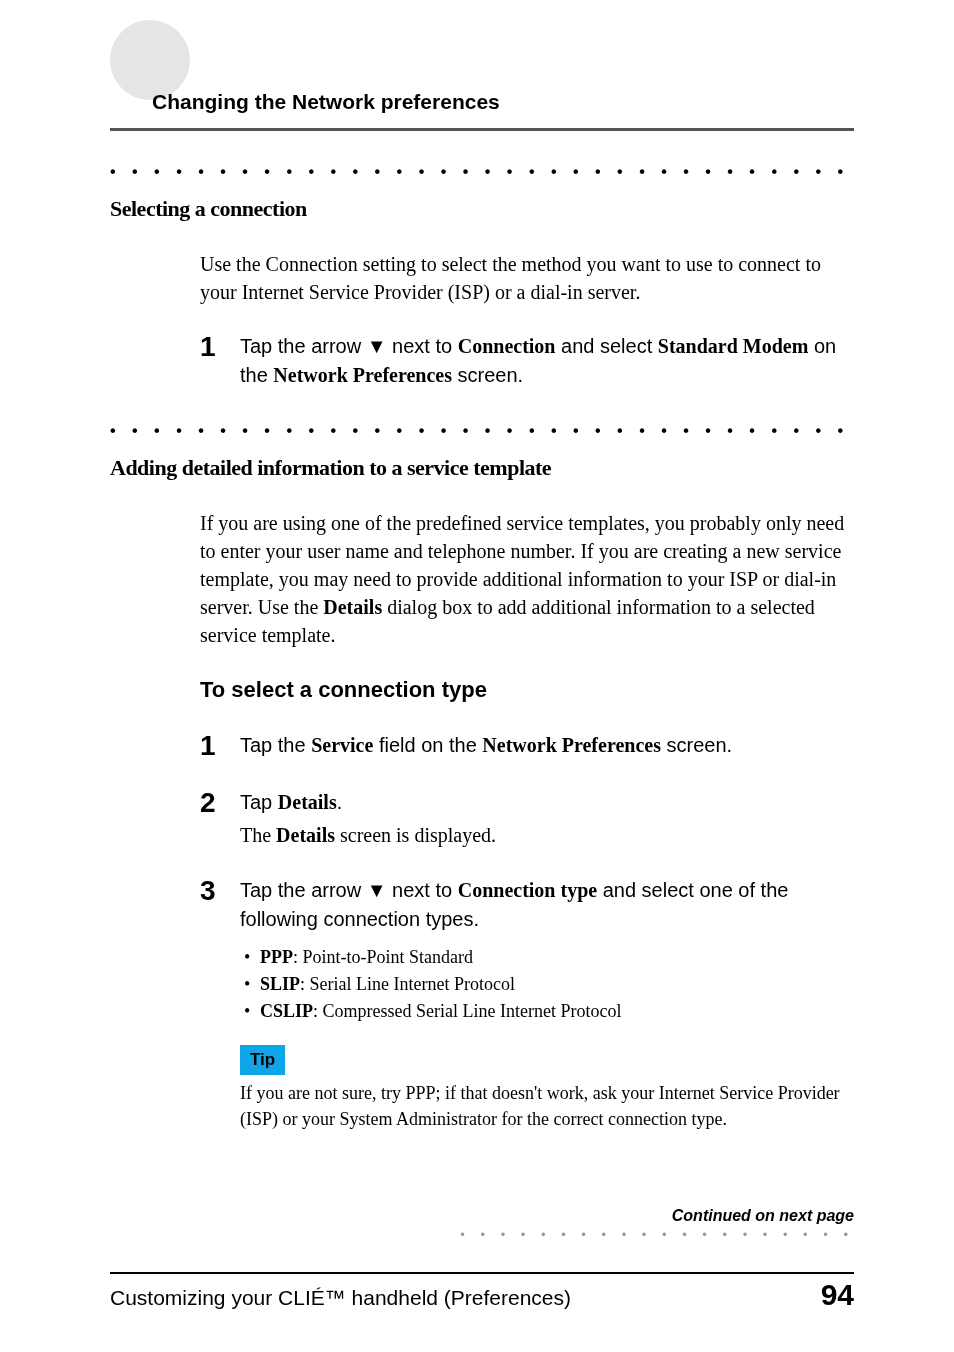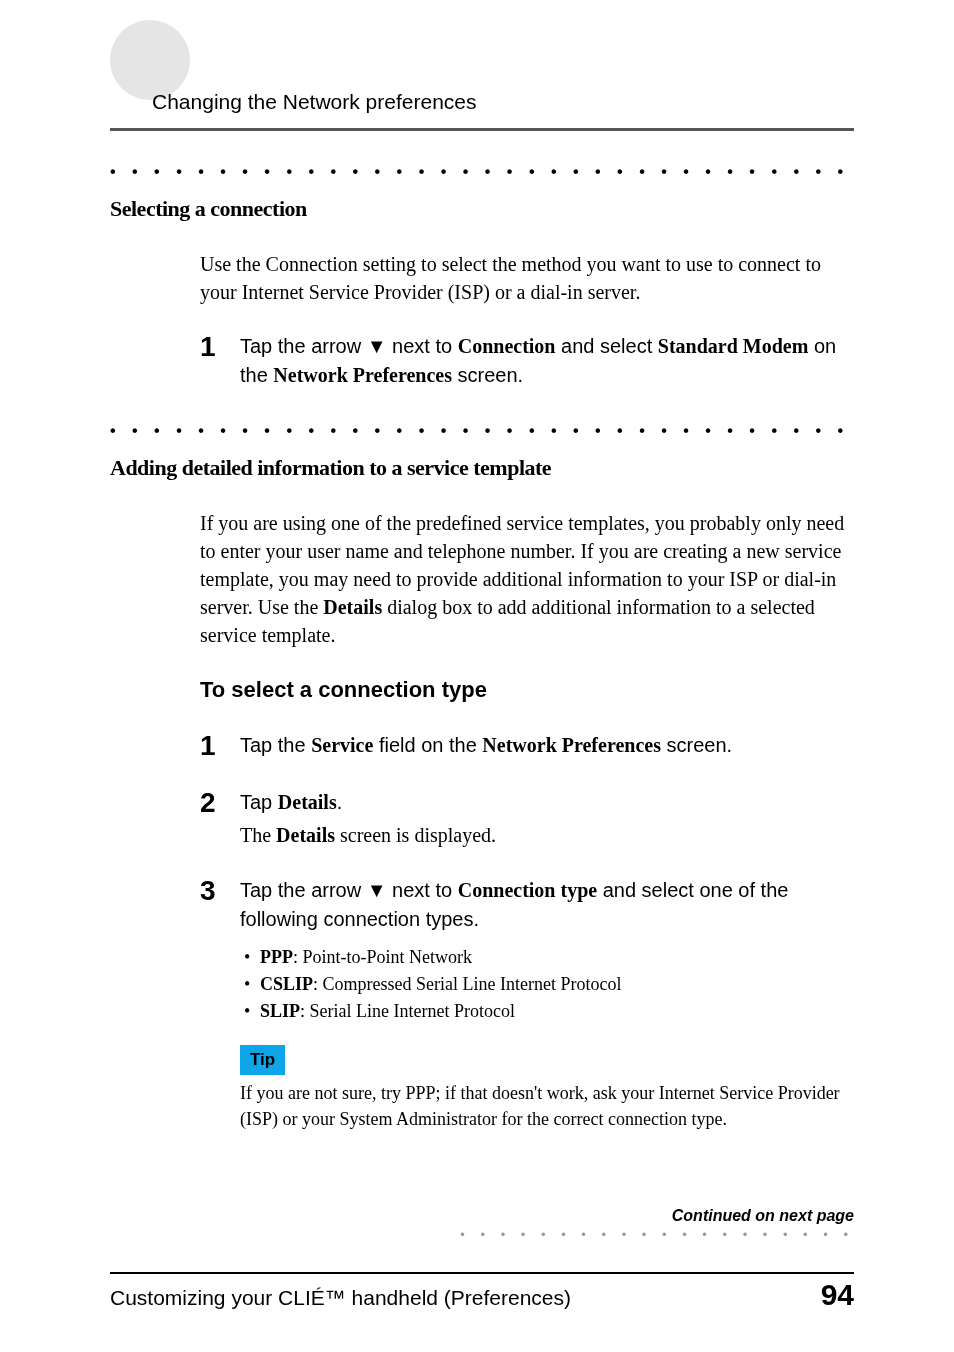--- a/index.html
+++ b/index.html
@@ -21,21 +21,21 @@
     width: 80px;
     height: 80px;
     background: #e5e5e5;
     border-radius: 50%;
     z-index: 0;
   }
   .header-text {
     position: relative;
     z-index: 1;
     font-family: Arial, Helvetica, sans-serif;
-    font-weight: normal;
+    font-weight: bold;
     font-size: 21px;
     padding-top: 60px;
     padding-left: 42px;
     padding-bottom: 14px;
     border-bottom: 3px solid #555;
   }
   .dot-rule {
     margin-top: 32px;
     letter-spacing: 6px;
     font-family: Arial, sans-serif;
@@ -212,23 +212,23 @@
         </div>
       </div>
     </div>
 
     <div class="step-row">
       <div class="step-num">3</div>
       <div class="step-content">
         <span>Tap the arrow </span><span>▼</span><span> next to </span><span class="sans-b">Connection type</span><span> and select one of the following connection types.</span>
 
         <ul class="bullet-list">
-          <li><span class="sans-b">PPP</span><span>: Point-to-Point Network</span></li>
+          <li><span class="sans-b">PPP</span><span>: Point-to-Point Standard</span></li>
+          <li><span class="sans-b">SLIP</span><span>: Serial Line Internet Protocol</span></li>
           <li><span class="sans-b">CSLIP</span><span>: Compressed Serial Line Internet Protocol</span></li>
-          <li><span class="sans-b">SLIP</span><span>: Serial Line Internet Protocol</span></li>
         </ul>
 
         <div class="tip-label">Tip</div>
         <div class="tip-text">If you are not sure, try PPP; if that doesn't work, ask your Internet Service Provider (ISP) or your System Administrator for the correct connection type.</div>
       </div>
     </div>
 
   </div>
 </div>
 

